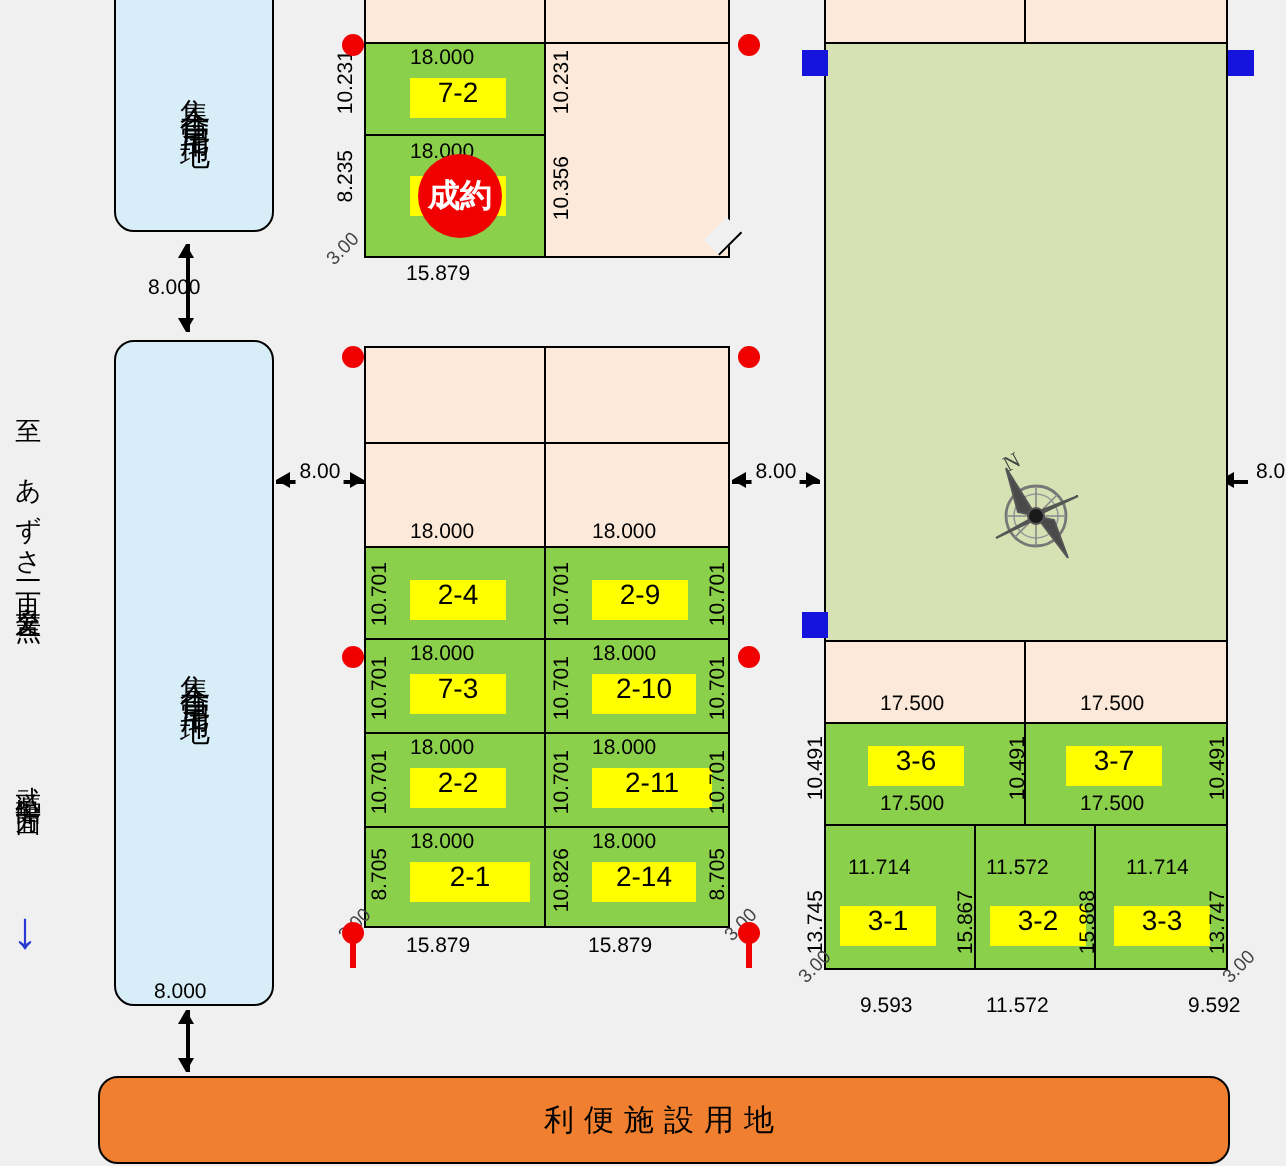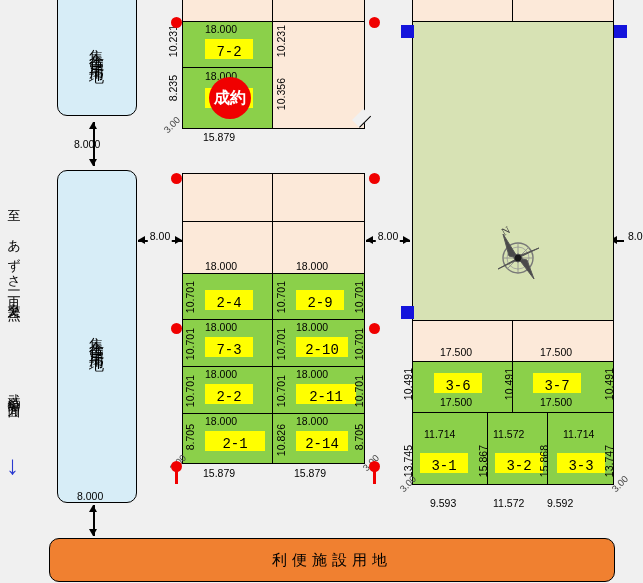--- a/index.html
+++ b/index.html
@@ -59,23 +59,23 @@
     font-size: 15px;
     letter-spacing: 5px;
   }
 
   
   .tag {
     position: absolute;
     background: #ffff00;
     color: #000;
     font-size: 14px;
-    font-family: Liberation Mono, monospace;
+    font-family: Liberation Sans, sans-serif;
     display: flex;
-    align-items: flex-end;
+    align-items: flex-start;
     justify-content: center;
     letter-spacing: 0px;
     white-space: nowrap;
     line-height: 1;
   }
 
   
   .dim {
     position: absolute;
     font-size: 10.5px;
@@ -421,21 +421,21 @@
   </div>
   <div class="dim" style="left:424px; top:429px;">11.714</div>
   <div class="dim" style="left:493px; top:429px;">11.572</div>
   <div class="dim" style="left:563px; top:429px;">11.714</div>
   <div class="dim v" style="left:403px; top:445px;">13.745</div>
   <div class="dim v" style="left:478px; top:445px;">15.867</div>
   <div class="dim v" style="left:539px; top:445px;">15.868</div>
   <div class="dim v" style="left:604px; top:445px;">13.747</div>
   <div class="dim" style="left:430px; top:498px;">9.593</div>
   <div class="dim" style="left:493px; top:498px;">11.572</div>
-  <div class="dim" style="left:547px; top:498px;">9.592</div>
+  <div class="dim" style="left:594px; top:498px;">9.592</div>
   <div class="dim diag" style="left:398px; top:487px;">3.00</div>
   <div class="dim diag" style="left:610px; top:487px;">3.00</div>
 
   <div class="facbar" style="left:49px; top:538px; width:566px; height:44px;">
     <span>利便施設用地</span>
   </div>
 
 </div>
 
 </body></html>

